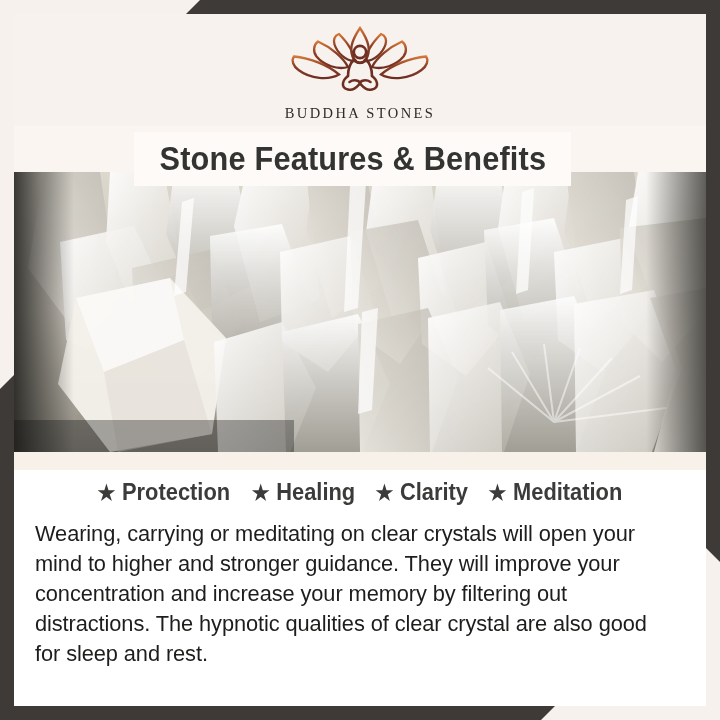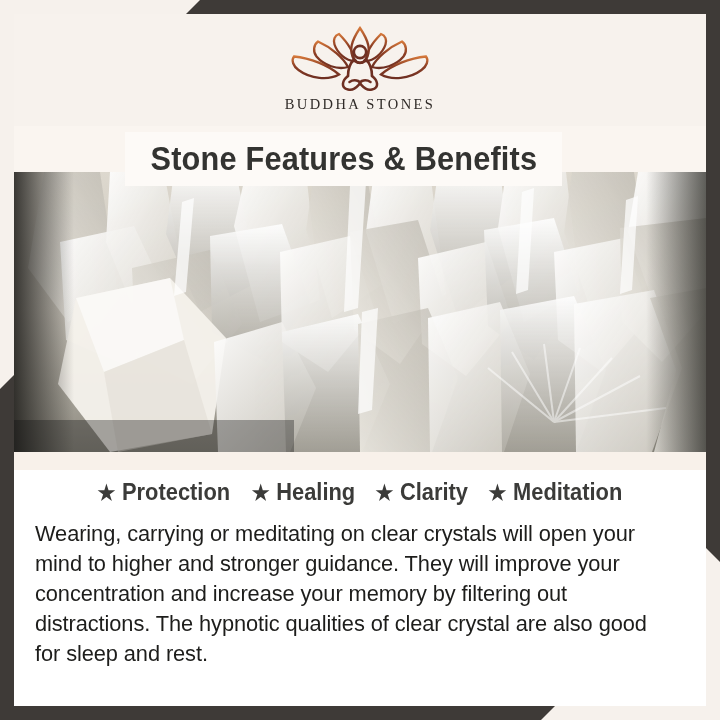--- a/index.html
+++ b/index.html
@@ -77,33 +77,33 @@
     display: flex;
     flex-direction: column;
     align-items: center;
   }
   .logo-mark {
     width: 150px;
     height: 72px;
     display: block;
   }
   .logo-word {
-    margin-top: 2px;
+    margin-top: 11px;
     font-family: "Liberation Serif", serif;
     font-size: 14.5px;
     letter-spacing: 2.4px;
     color: #2f2a27;
     font-weight: 400;
   }
 
   
   .title-band {
     position: absolute;
     top: 118px;
-    left: 111px;
+    left: 120px;
     width: 437px;
     height: 54px;
     background: #fdfaf7;
     display: flex;
     align-items: center;
     justify-content: center;
     z-index: 3;
   }
   .title-text {
     font-family: "Liberation Sans Narrow", "Liberation Sans", sans-serif;

